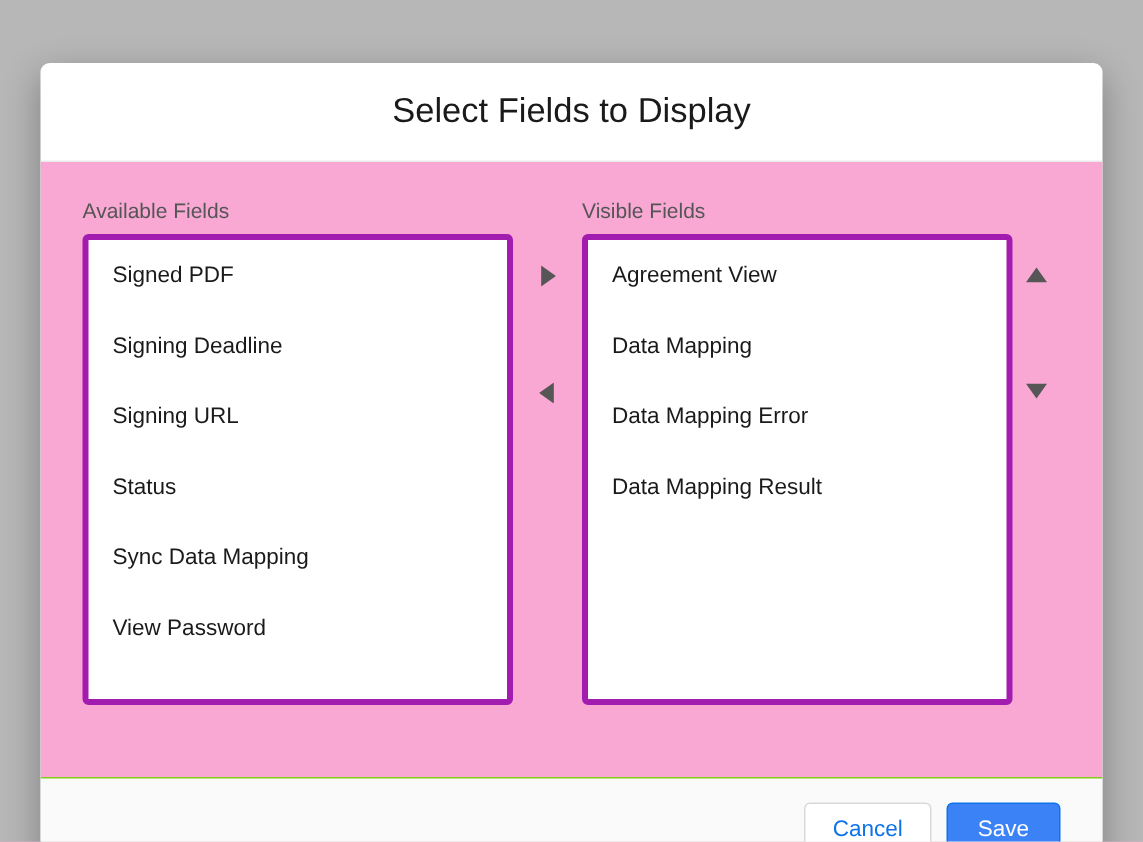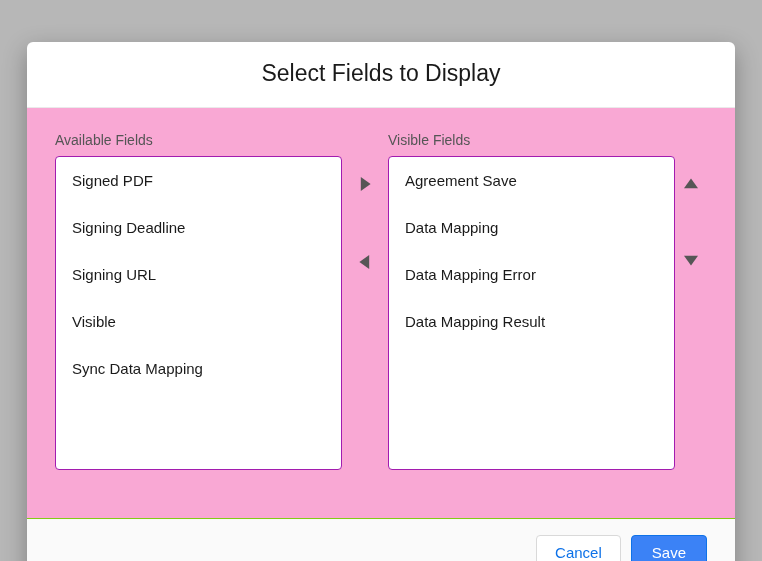--- a/index.html
+++ b/index.html
@@ -57,21 +57,21 @@
     flex: 1;
     display: flex;
     flex-direction: column;
   }
   .col-label {
     font-size: 14px;
     color: #555;
     margin-bottom: 8px;
   }
   .listbox {
-    border: 1px solid #a21caf;
+    border: 4px solid #a21caf;
     border-radius: 4px;
     height: 314px;
     overflow-y: scroll;
     background: #fff;
     box-sizing: border-box;
   }
   .listbox::-webkit-scrollbar {
     width: 17px;
   }
   .listbox::-webkit-scrollbar-track {
@@ -159,42 +159,43 @@
 
     <div class="modal-body">
       <div class="picker-row">
 
         <div class="col">
           <span class="col-label">Available Fields</span>
           <div class="listbox" id="available-list">
               <div class="list-item">Signed PDF</div>
               <div class="list-item">Signing Deadline</div>
               <div class="list-item">Signing URL</div>
-              <div class="list-item">Visible</div>
+              <div class="list-item">Status</div>
               <div class="list-item">Sync Data Mapping</div>
+              <div class="list-item">View Password</div>
             </div>
         </div>
 
         <div class="mid-ctrls">
           <div class="arrow-btn">
             <svg class="tri" viewBox="0 0 10 10">
                 <polygon points="2,0 2,10 9,5" fill="#565656"></polygon>
               </svg>
           </div>
           <div class="arrow-btn gap">
             <svg class="tri" viewBox="0 0 10 10">
                 <polygon points="8,0 8,10 1,5" fill="#565656"></polygon>
               </svg>
           </div>
         </div>
 
         <div class="col">
           <span class="col-label">Visible Fields</span>
           <div class="listbox noscroll" id="visible-list">
-              <div class="list-item">Agreement Save</div>
+              <div class="list-item">Agreement View</div>
               <div class="list-item">Data Mapping</div>
               <div class="list-item">Data Mapping Error</div>
               <div class="list-item">Data Mapping Result</div>
             </div>
         </div>
 
         <div class="side-ctrls">
           <div class="arrow-btn">
             <svg class="tri" viewBox="0 0 10 10">
                 <polygon points="0,8 10,8 5,1" fill="#565656"></polygon>

